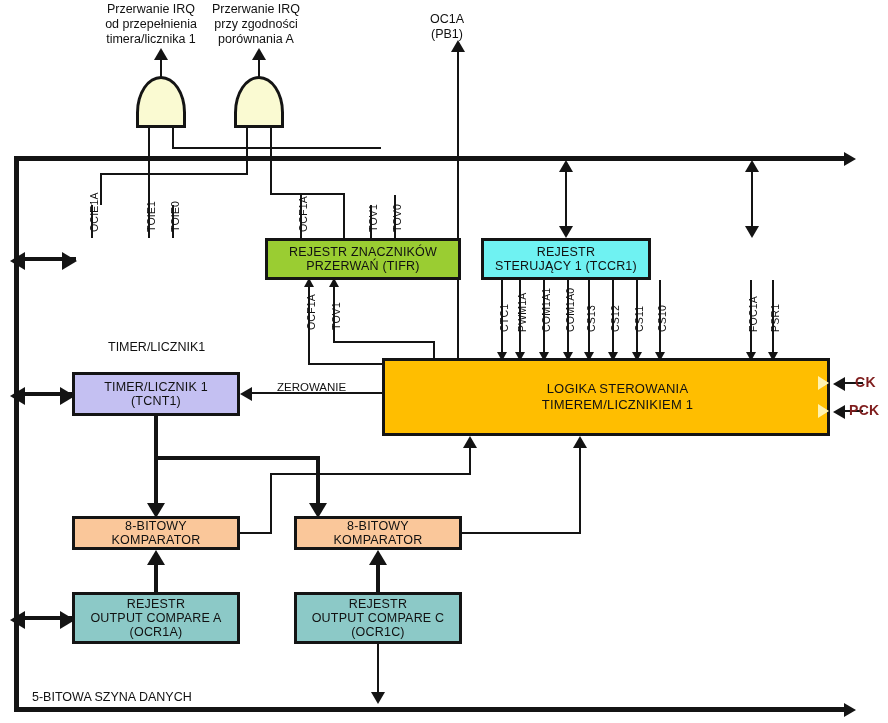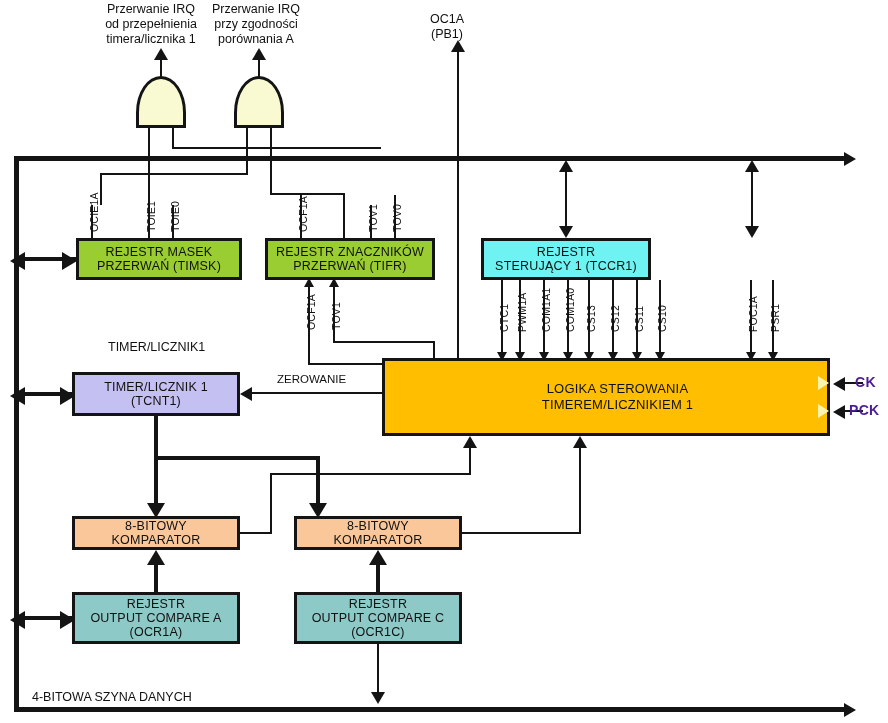--- a/index.html
+++ b/index.html
@@ -45,21 +45,21 @@
 
   
   .gate{position:absolute;background:#FAFAD2;border:3px solid #141414;box-sizing:border-box;
         border-top-left-radius:50% 70%;border-top-right-radius:50% 70%;}
 
   
   .txt{position:absolute;color:#111;font-size:12.5px;line-height:15px;white-space:pre-line;}
   .txt.c{text-align:center;}
   .vlabel{position:absolute;font-size:10.5px;color:#111;
           transform-origin:0 0;transform:rotate(-90deg);white-space:nowrap;letter-spacing:.2px;}
-  .clk{position:absolute;font-size:14px;color:#4c1d95;font-weight:bold;letter-spacing:.3px;}
+  .clk{position:absolute;font-size:14px;color:#7f1d1d;font-weight:bold;letter-spacing:.3px;}
   .tri-in{position:absolute;width:0;height:0;
           border-top:7px solid transparent;border-bottom:7px solid transparent;
           border-left:11px solid #FFF3B0;}
   .tri-in::after{content:"";position:absolute;left:-11px;top:-7px;width:0;height:0;
           border-top:7px solid transparent;border-bottom:7px solid transparent;border-left:11px solid transparent;}
 </style>
 </head>
 <body>
 
 <div id="stage">
@@ -90,42 +90,38 @@
   <div class="wire v" style="left:100px;top:173px;height:32px;"></div>
   <div class="wire v" style="left:270px;top:127px;height:68px;"></div>
   <div class="wire h" style="left:270px;top:193px;width:75px;"></div>
   <div class="wire v" style="left:343px;top:193px;height:48px;"></div>
 
   <div class="bus h" style="left:14px;top:156px;width:832px;"></div>
   <div class="ah right" style="left:844px;top:152px;"></div>
   <div class="bus v" style="left:14px;top:156px;height:556px;"></div>
   <div class="bus h" style="left:14px;top:707px;width:832px;"></div>
   <div class="ah right" style="left:844px;top:703px;"></div>
-  <div class="txt" style="left:32px;top:690px;">4-BITOWA SZYNA DANYCH</div>
+  <div class="txt" style="left:32px;top:690px;">5-BITOWA SZYNA DANYCH</div>
 
   <div class="wire v" style="left:457px;top:52px;height:310px;"></div>
   <div class="ah up" style="left:451px;top:40px;"></div>
 
-  <div class="blk green" style="left:76px;top:238px;width:166px;height:42px;">
-    <span class="lbl">REJESTR MASEK
-PRZERWAŃ (TIMSK)</span>
-  </div>
 
   <div class="thick h" style="left:22px;top:257px;width:54px;"></div>
   <div class="ah bg left" style="left:10px;top:252px;"></div>
   <div class="ah bg right" style="left:62px;top:252px;"></div>
 
   <div class="wire v" style="left:91px;top:205px;height:33px;"></div>
   <div class="vlabel" style="left:88px;top:232px;">OCIE1A</div>
   <div class="wire v" style="left:148px;top:205px;height:33px;"></div>
   <div class="vlabel" style="left:145px;top:232px;">TOIE1</div>
   <div class="wire v" style="left:172px;top:205px;height:33px;"></div>
   <div class="vlabel" style="left:169px;top:232px;">TOIE0</div>
 
-  <div class="blk green" style="left:265px;top:238px;width:170px;height:42px;text-align:center;">
+  <div class="blk green" style="left:265px;top:238px;width:196px;height:42px;text-align:center;">
     <span class="lbl">REJESTR ZNACZNIKÓW
 PRZERWAŃ (TIFR)</span>
   </div>
 
   <div class="wire v" style="left:300px;top:195px;height:43px;"></div>
   <div class="vlabel" style="left:297px;top:232px;">OCF1A</div>
   <div class="wire v" style="left:370px;top:205px;height:33px;"></div>
   <div class="vlabel" style="left:367px;top:232px;">TOV1</div>
   <div class="wire v" style="left:394px;top:195px;height:43px;"></div>
   <div class="vlabel" style="left:391px;top:232px;">TOV0</div>
@@ -199,21 +195,21 @@
   <div class="blk violet" style="left:72px;top:372px;width:168px;height:44px;">
     <span class="lbl">TIMER/LICZNIK 1
 (TCNT1)</span>
   </div>
   <div class="thick h" style="left:22px;top:392px;width:50px;"></div>
   <div class="ah bg left" style="left:10px;top:387px;"></div>
   <div class="ah bg right" style="left:60px;top:387px;"></div>
 
   <div class="wire h" style="left:252px;top:392px;width:130px;"></div>
   <div class="ah left" style="left:240px;top:387px;"></div>
-  <div class="txt" style="left:277px;top:372px;font-size:11.5px;">ZEROWANIE</div>
+  <div class="txt" style="left:277px;top:380px;font-size:11.5px;">ZEROWANIE</div>
 
   <div class="blk orange" style="left:382px;top:358px;width:448px;height:78px;">
     <span class="lbl">LOGIKA STEROWANIA
 TIMEREM/LICZNIKIEM 1</span>
   </div>
 
   <div class="tri-in" style="left:818px;top:376px;"></div>
   <div class="wire h" style="left:845px;top:382px;width:18px;"></div>
   <div class="ah left" style="left:833px;top:377px;"></div>
   <div class="clk" style="left:855px;top:374px;">CK</div>

